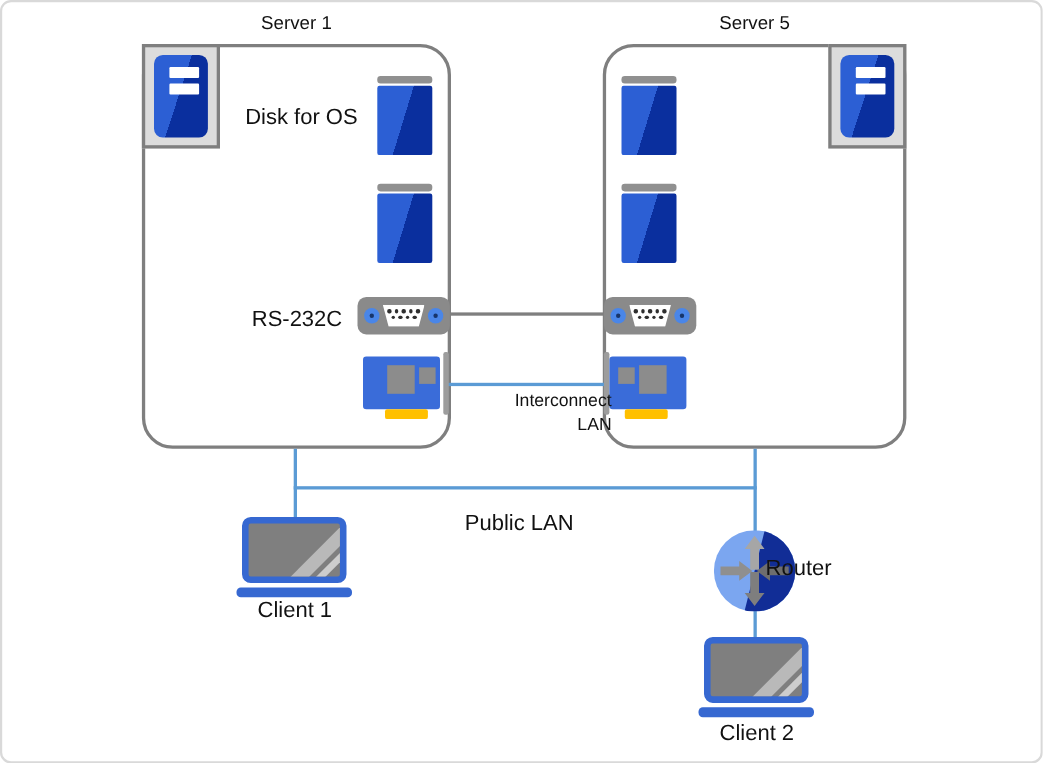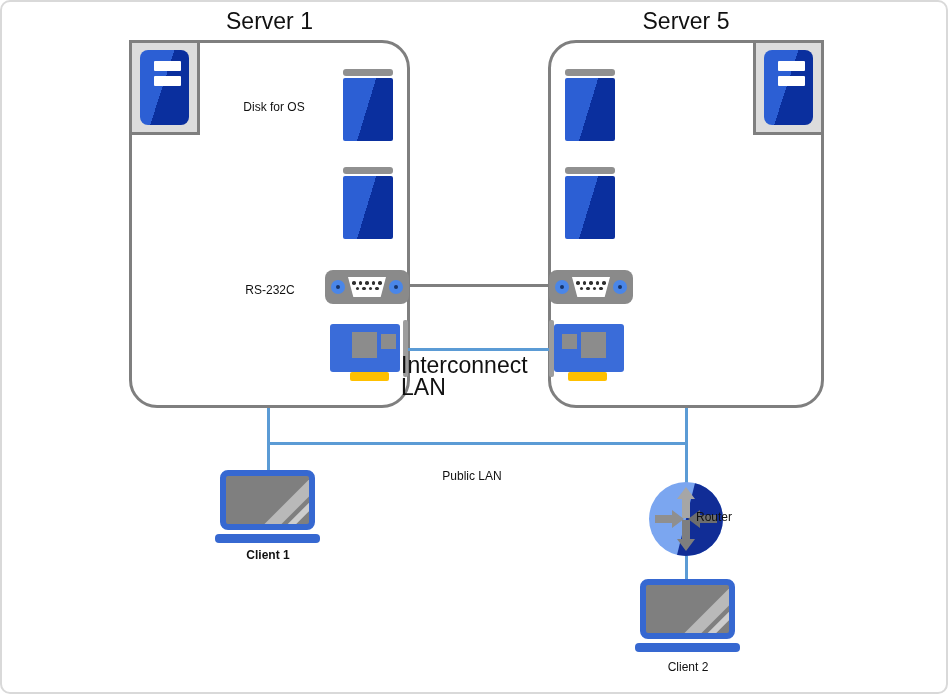--- a/index.html
+++ b/index.html
@@ -2,23 +2,23 @@
 <html><head>
 <meta charset="utf-8">
 <style>
   html,body{margin:0;padding:0;background:#fff;}
   .canvas{
     position:relative;width:948px;height:694px;background:#fff;
     border:2px solid #d9d9d9;border-radius:10px;box-sizing:border-box;
     font-family:"Liberation Sans",sans-serif;color:#111;overflow:hidden;
   }
   .abs{position:absolute;}
-  .lbl{position:absolute;font-size:12px;line-height:20px;white-space:nowrap;}
+  .lbl{position:absolute;font-size:20px;line-height:20px;white-space:nowrap;}
   .ctr{text-align:center;}
-  .title{font-size:23px;}
+  .title{font-size:17px;}
   
   .server-box{position:absolute;width:281px;height:368px;border:3px solid #7f7f7f;
     border-radius:28px;background:#fff;box-sizing:border-box;}
   
   .tower-frame{position:absolute;width:71px;height:95px;background:#dcdcdc;
     border:3px solid #7f7f7f;box-sizing:border-box;}
   .tower{position:absolute;left:8px;top:7px;width:49px;height:75px;border-radius:8px;
     background:linear-gradient(108deg,#2c5fd4 47%,#0a2f9e 47%);}
   .tbar{position:absolute;left:28%;width:55%;height:10px;background:#fff;border-radius:1px;}
   .tbar.b1{top:11px;} .tbar.b2{top:26px;}
@@ -50,21 +50,21 @@
   .lan{background:#5b9bd5;}
   .cable{background:#7f7f7f;}
   
   .laptop{position:absolute;width:95px;height:74px;}
   .lap-screen{position:absolute;left:0;top:0;width:95px;height:60px;border:6px solid #3668d1;
     border-radius:8px;background:#7f7f7f;box-sizing:border-box;overflow:hidden;}
   .stripe{position:absolute;background:#b9b9b9;transform:rotate(45deg);}
   .stripe.s1{width:12px;height:80px;right:14px;top:-8px;}
   .stripe.s2{width:6px;height:80px;right:2px;top:-4px;background:#cdcdcd;}
   .lap-base{position:absolute;left:-5px;top:64px;width:105px;height:9px;background:#3668d1;border-radius:4px;}
-  .interconnect-lbl{position:absolute;font-size:23px;line-height:22px;text-align:left;}
+  .interconnect-lbl{position:absolute;font-size:16px;line-height:22px;text-align:right;}
 </style>
 </head>
 <body>
 
 <div class="canvas">
 
   <div class="lbl ctr title" style="left:127px;top:9px;width:281px;">Server 1</div>
   <div class="lbl ctr title" style="left:546px;top:9px;width:276px;">Server 5</div>
 
   <div class="server-box" style="left:127px;top:38px;"></div>
@@ -176,21 +176,21 @@
   </div>
   <div class="lbl ctr" style="left:270px;top:464px;width:400px;">Public LAN</div>
 
   <div class="laptop" style="left:218px;top:468px;">
     <div class="lap-screen">
         <span class="stripe s1"></span>
         <span class="stripe s2"></span>
       </div>
     <span class="lap-base"></span>
   </div>
-  <div class="lbl ctr" style="left:216px;top:543px;width:100px;font-weight:bold;">Client 1</div>
+  <div class="lbl ctr" style="left:216px;top:543px;width:100px;">Client 1</div>
 
   <svg class="abs" style="left:647px;top:480px;" width="74" height="74" viewBox="0 0 74 74">
     <defs>
         <clipPath id="rc">
           <circle cx="37" cy="37" r="37"></circle>
         </clipPath>
       </defs>
     <circle cx="37" cy="37" r="37" fill="#7ba6f0"></circle>
     <g clip-path="url(#rc)">
       <rect x="37" y="-15" width="60" height="104" fill="#112d96" transform="rotate(14 37 37)"></rect>

